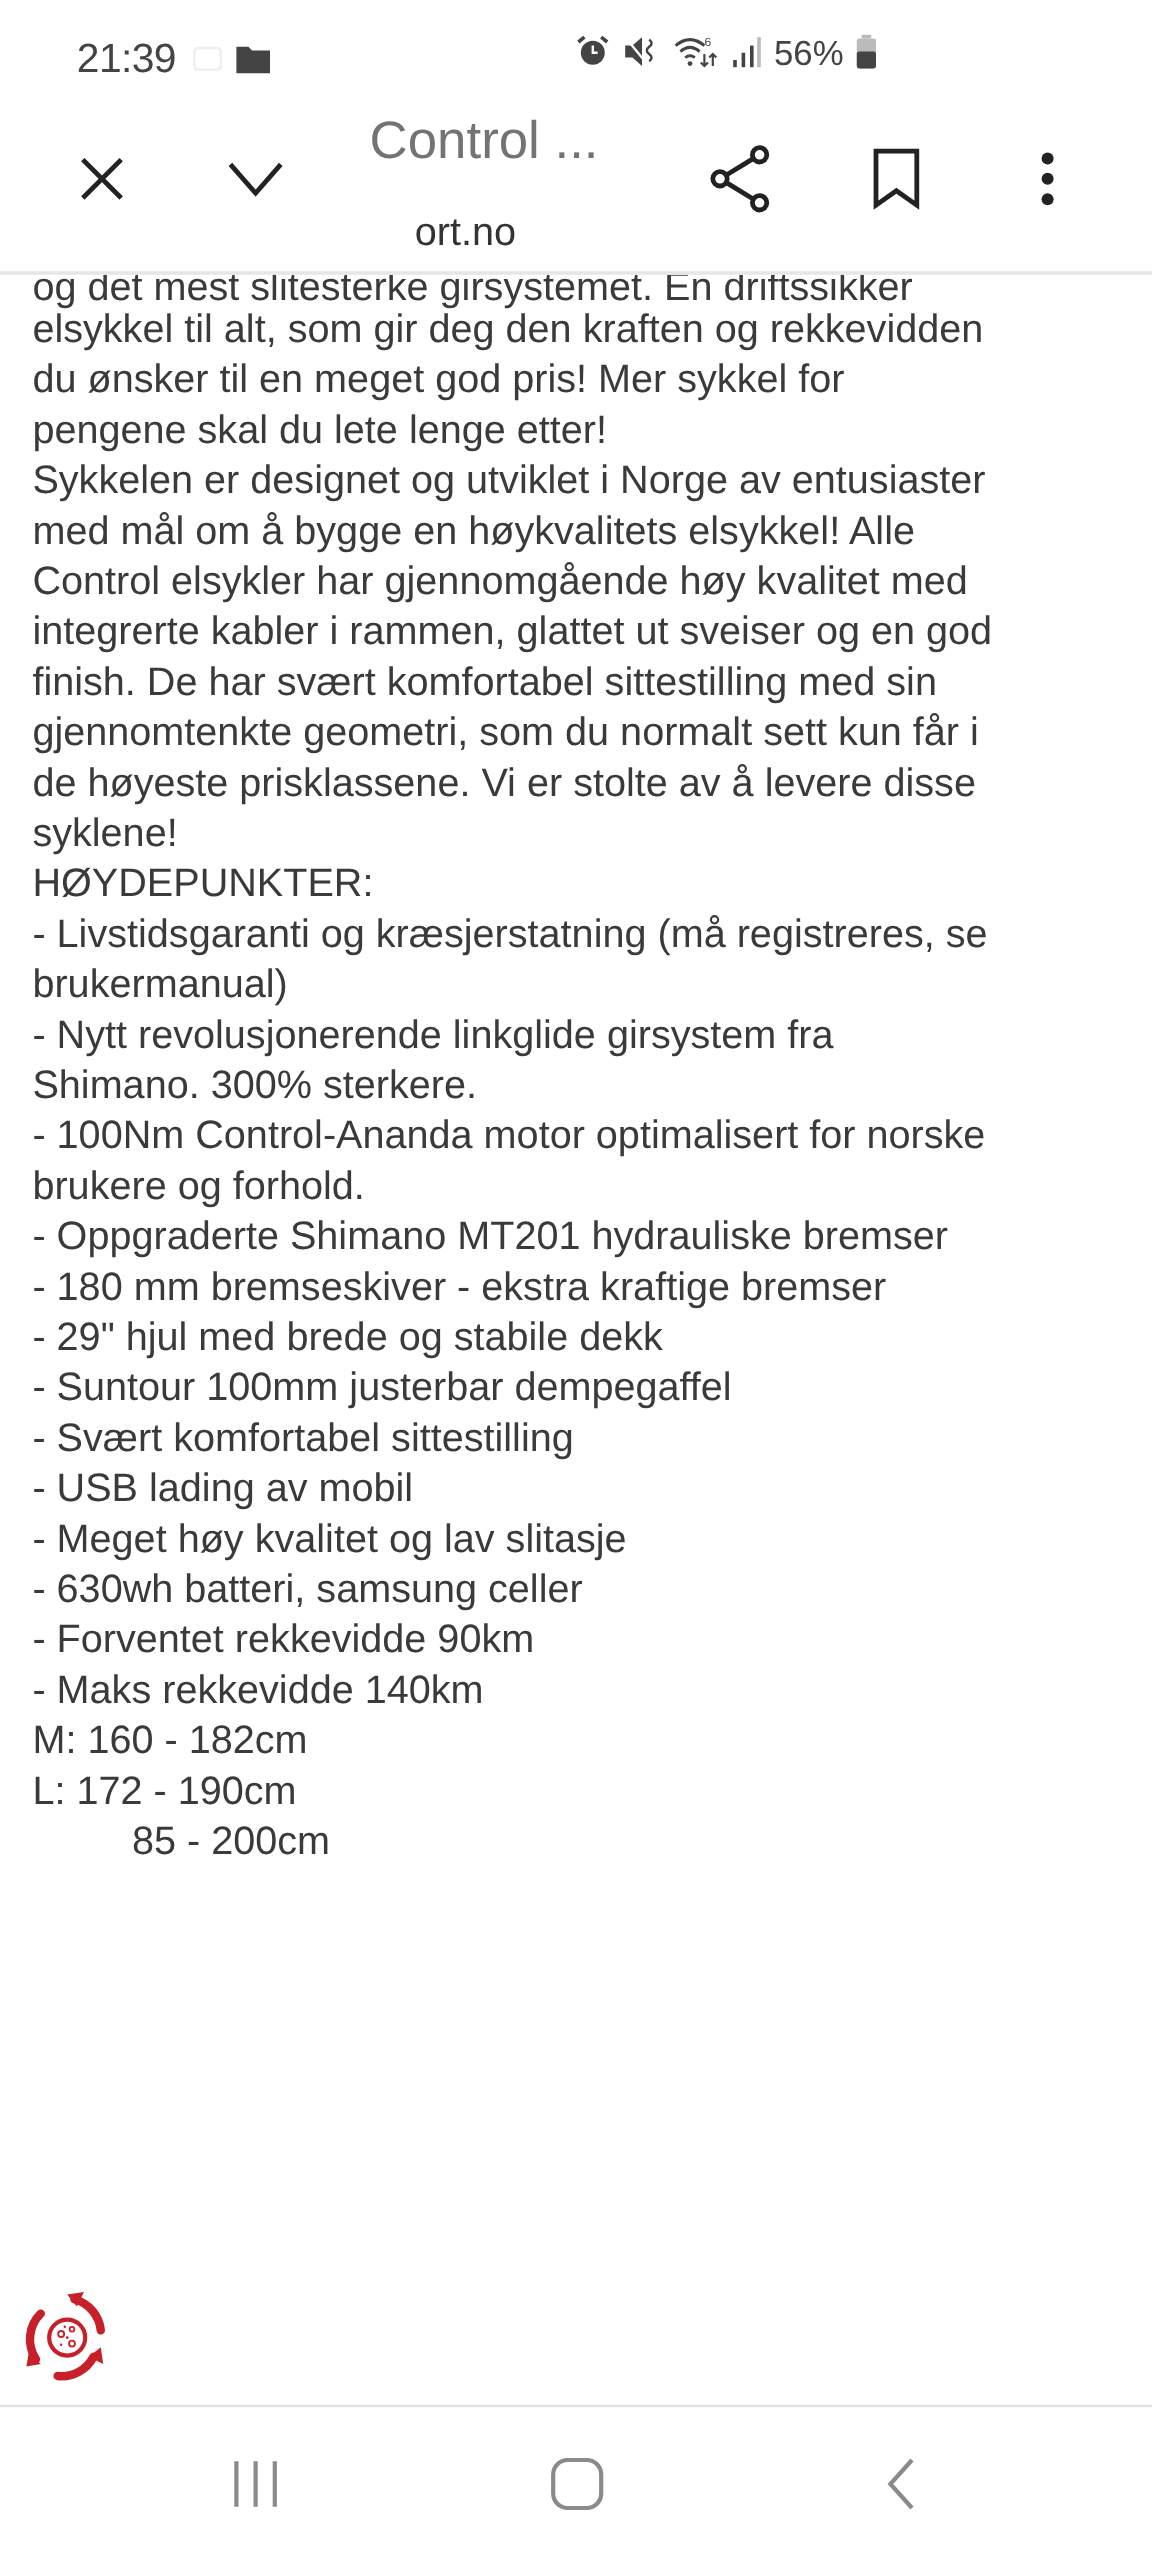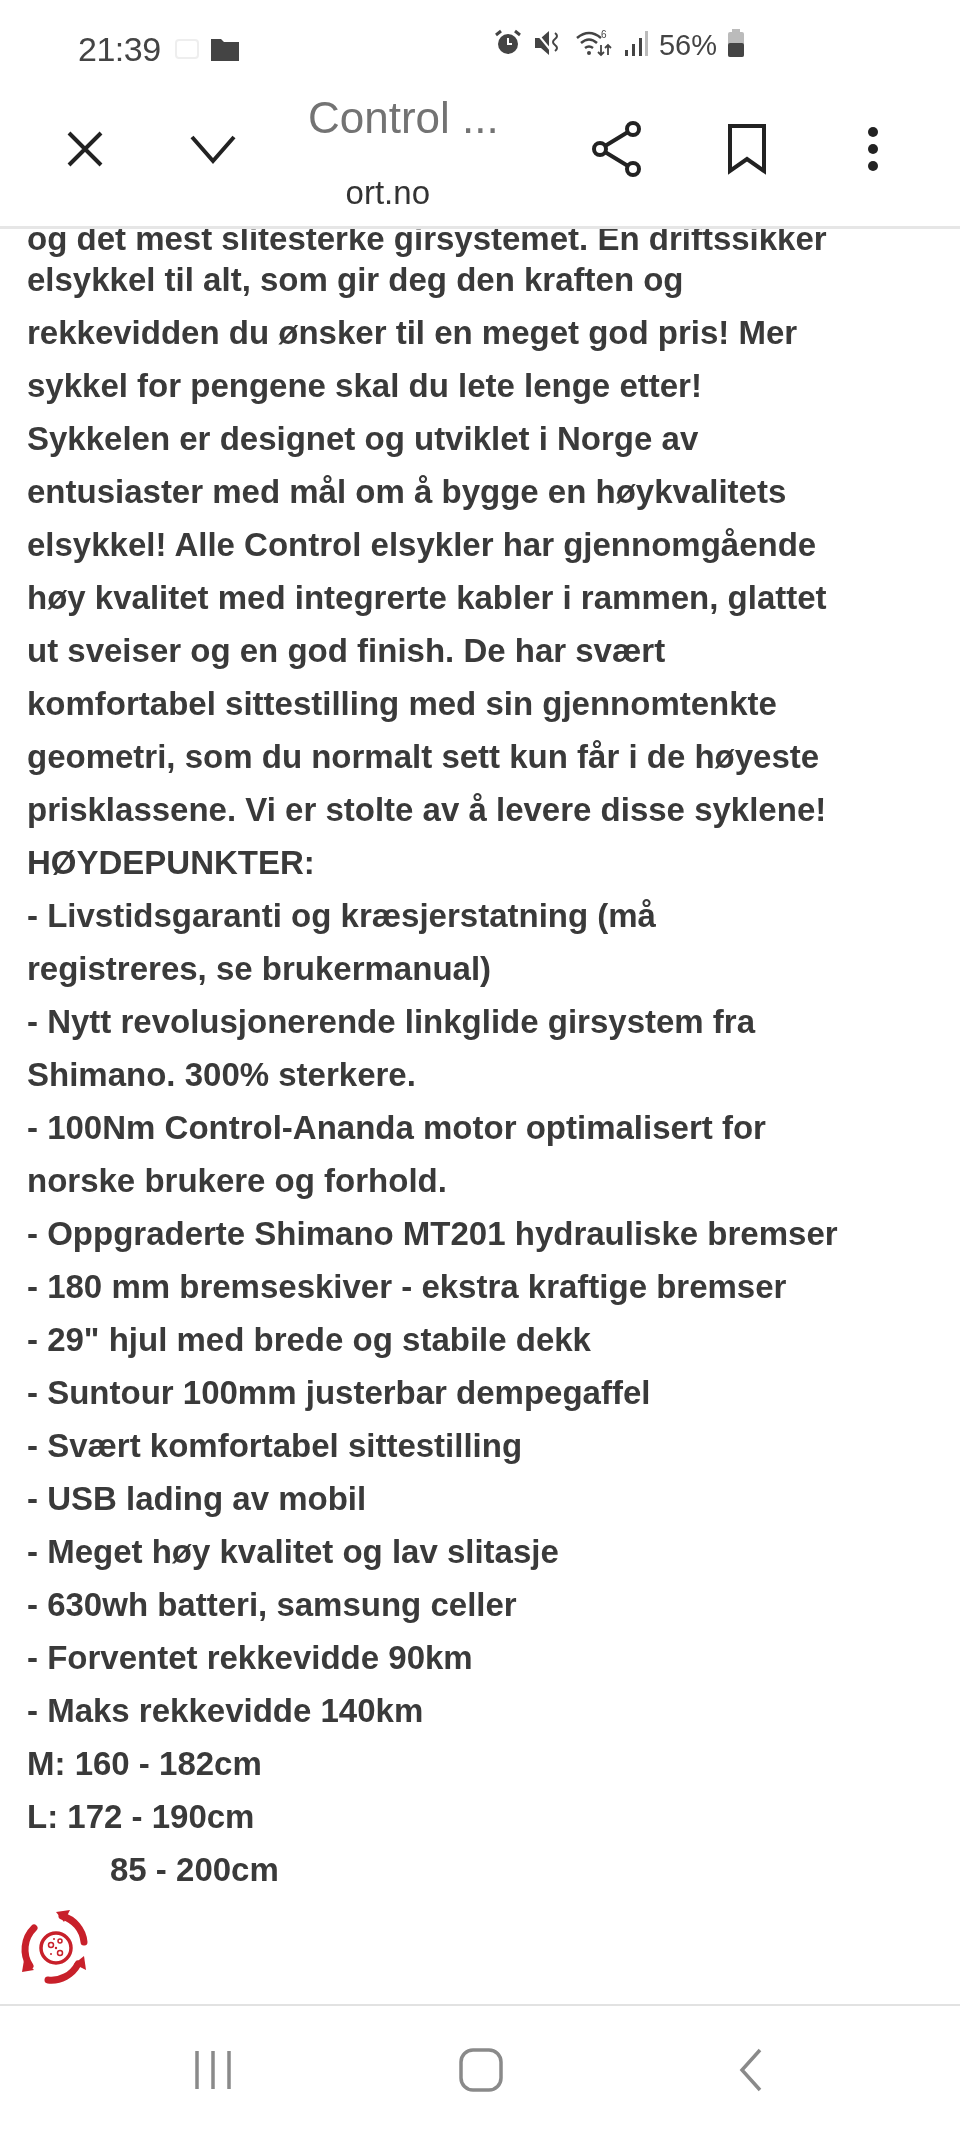--- a/index.html
+++ b/index.html
@@ -5,21 +5,21 @@
   html, body { margin: 0; padding: 0; }
   body {
     width: 960px; height: 2133px; overflow: hidden; position: relative;
     background: #ffffff;
     font-family: "Liberation Sans", "DejaVu Sans", sans-serif;
     color: #3a3a3a;
   }
   
   .status-bar {
     position: absolute; top: 0; left: 0; width: 795px; height: 90px;
-    background: #fff; z-index: 5; margin-left: 14px;
+    background: #fff; z-index: 5;
   }
   .status-time {
     position: absolute; left: 64px; top: 30px; font-size: 34px; color: #444;
     letter-spacing: -0.5px;
   }
   .status-left-icons { position: absolute; left: 160px; top: 36px; display: flex; gap: 10px; align-items: center; }
   .status-right { position: absolute; right: 64px; top: 28px; display: flex; align-items: center; gap: 10px; }
   .status-battery-text { font-size: 29px; color: #444; }
   .ico { display: inline-block; }
 
@@ -41,25 +41,24 @@
   }
   .tb-url {
     position: absolute; left: 300px; top: 84px; font-size: 33px; color: #333;
     width: 130px; overflow: hidden; white-space: nowrap; direction: rtl; text-align: right;
   }
 
   
   .content {
     position: absolute; top: 162px; left: 0; width: 860px; height: 1840px; overflow: hidden;
     z-index: 1;
-    font-weight: bold;
   }
   .content-inner {
     position: absolute; left: 27px; right: 20px; top: 36px;
-    font-size: 33px; line-height: 53px; color: #3a3a3a;
+    font-size: 33px; line-height: 42px; color: #3a3a3a;
   }
   .content-inner p { margin: 0; }
   .clip-line {
     position: absolute; left: 27px; top: -16px; font-size: 33px; line-height: 53px; color: #3a3a3a;
     white-space: nowrap;
   }
   .float-icon {
     position: absolute; left: 18px; top: 1908px; width: 76px; height: 80px; z-index: 6;
   }
 

